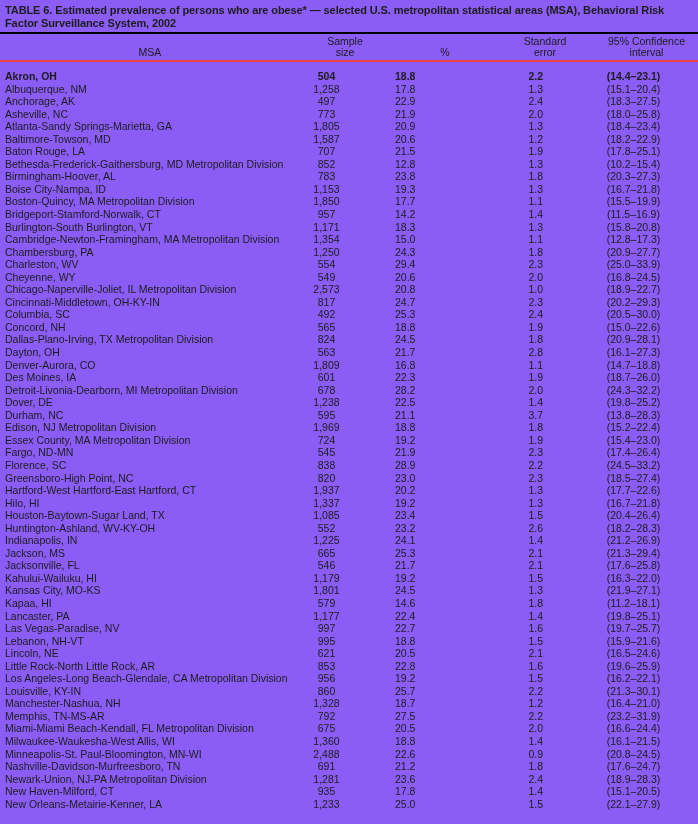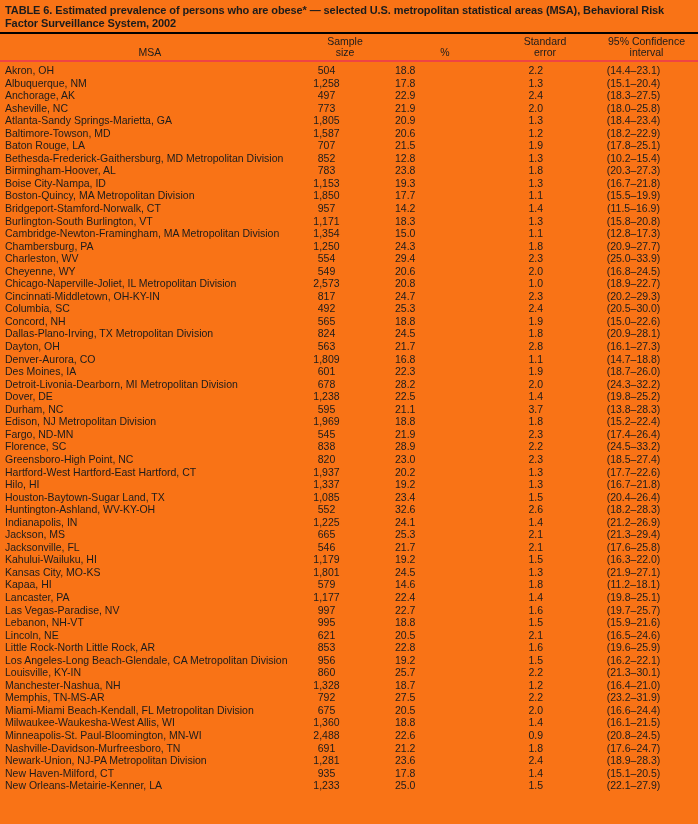--- a/index.html
+++ b/index.html
@@ -1,19 +1,19 @@
 <!DOCTYPE html>
 <html><head>
 <meta charset="utf-8">
 <style>
   html, body { margin: 0; padding: 0; background: #ffffff; }
   .page {
     width: 698px;
     height: 824px;
-    background: #f97316;
+    background: #8b5cf6;
     color: #1c1c1c;
     font-family: "Liberation Sans", sans-serif;
     overflow: hidden;
     box-sizing: border-box;
   }
   .table-title {
     font-weight: bold;
     font-size: 11px;
     line-height: 13px;
     letter-spacing: -0.1px;
@@ -42,21 +42,21 @@
     line-height: 12.55px;
     font-size: 10.5px;
     white-space: nowrap;
     overflow: visible;
   }
   td.cell-msa    { text-align: left;  padding-left: 5px; }
   td.cell-sample { text-align: center; padding-right: 37px; }
   td.cell-pct    { text-align: left; padding-right: 52px; }
   td.cell-se     { text-align: right; padding-right: 52px; }
   td.cell-ci     { text-align: center; padding-right: 26px; }
-  tbody tr:first-child td { padding-top: 2px; }
+  tbody tr:first-child td { padding-top: 8px; font-weight: bold; }
 </style>
 </head>
 <body>
 
 <div class="page">
 
   <div class="table-title">TABLE 6. Estimated prevalence of persons who are obese* — selected U.S. metropolitan statistical areas (MSA), Behavioral Risk Factor Surveillance System, 2002</div>
 
   <table class="data-table">
     <colgroup>
@@ -286,20 +286,27 @@
           <td class="cell-ci">(13.8–28.3)</td>
         </tr>
         <tr>
           <td class="cell-msa">Edison, NJ Metropolitan Division</td>
           <td class="cell-sample">1,969</td>
           <td class="cell-pct">18.8</td>
           <td class="cell-se">1.8</td>
           <td class="cell-ci">(15.2–22.4)</td>
         </tr>
         <tr>
+          <td class="cell-msa">Essex County, MA Metropolitan Division</td>
+          <td class="cell-sample">724</td>
+          <td class="cell-pct">19.2</td>
+          <td class="cell-se">1.9</td>
+          <td class="cell-ci">(15.4–23.0)</td>
+        </tr>
+        <tr>
           <td class="cell-msa">Fargo, ND-MN</td>
           <td class="cell-sample">545</td>
           <td class="cell-pct">21.9</td>
           <td class="cell-se">2.3</td>
           <td class="cell-ci">(17.4–26.4)</td>
         </tr>
         <tr>
           <td class="cell-msa">Florence, SC</td>
           <td class="cell-sample">838</td>
           <td class="cell-pct">28.9</td>
@@ -330,21 +337,21 @@
         <tr>
           <td class="cell-msa">Houston-Baytown-Sugar Land, TX</td>
           <td class="cell-sample">1,085</td>
           <td class="cell-pct">23.4</td>
           <td class="cell-se">1.5</td>
           <td class="cell-ci">(20.4–26.4)</td>
         </tr>
         <tr>
           <td class="cell-msa">Huntington-Ashland, WV-KY-OH</td>
           <td class="cell-sample">552</td>
-          <td class="cell-pct">32.6</td>
+          <td class="cell-pct">23.2</td>
           <td class="cell-se">2.6</td>
           <td class="cell-ci">(18.2–28.3)</td>
         </tr>
         <tr>
           <td class="cell-msa">Indianapolis, IN</td>
           <td class="cell-sample">1,225</td>
           <td class="cell-pct">24.1</td>
           <td class="cell-se">1.4</td>
           <td class="cell-ci">(21.2–26.9)</td>
         </tr>

